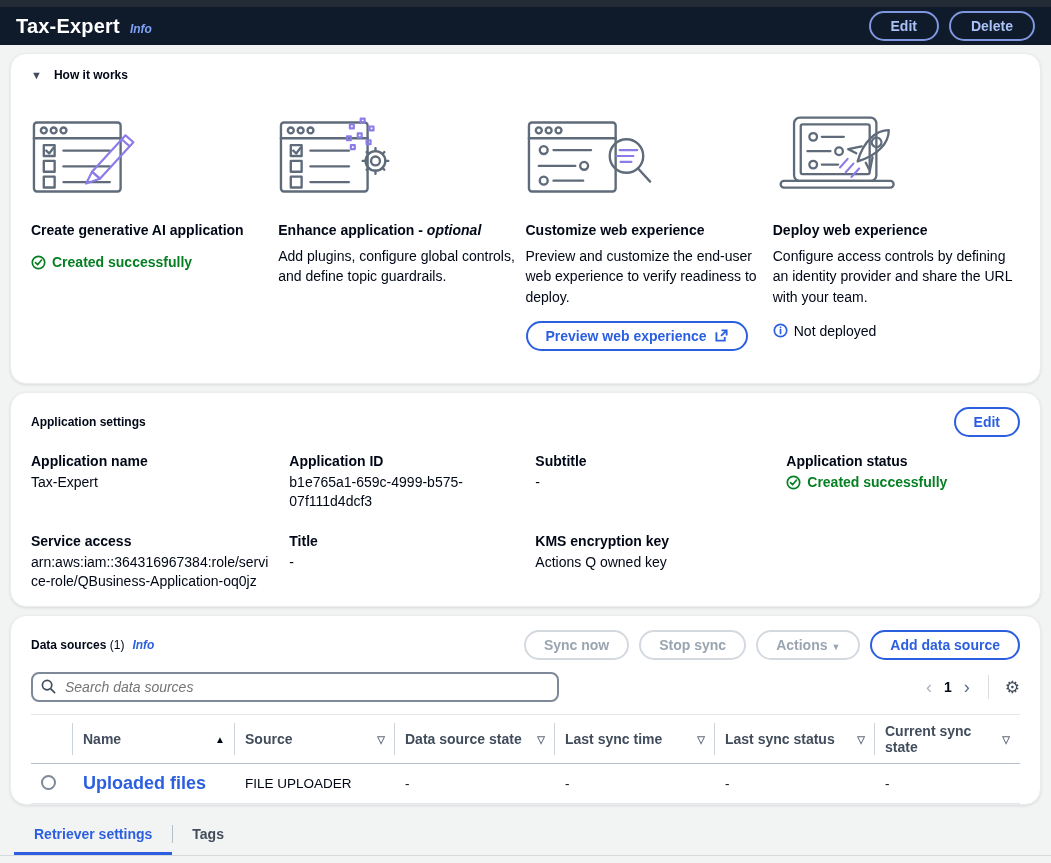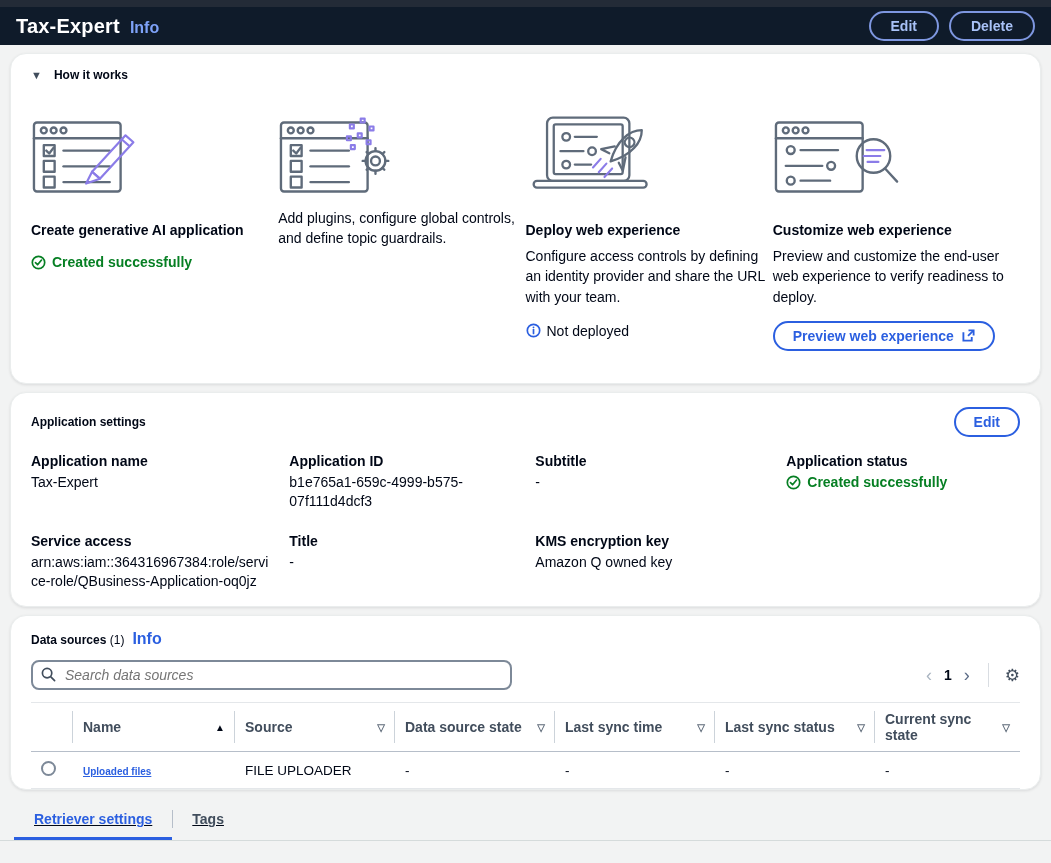--- a/index.html
+++ b/index.html
@@ -13,21 +13,21 @@
     width:1051px; height:863px; overflow:hidden;
     background:var(--page-bg);
     font-family:"Liberation Sans", sans-serif;
     color:var(--text); font-size:14px;
   }
   
   .topstrip{height:7px; background:var(--header-strip);}
   .topbar{height:38px; background:var(--header-bg); display:flex; align-items:center; justify-content:space-between; padding:0 16px;}
   .topbar-left{display:flex; align-items:baseline; gap:10px;}
   .topbar-left h1{color:#fff; font-size:20px; font-weight:700; letter-spacing:.2px;}
-  .info-link{color:#7ea2f8; font-size:16px; font-weight:700; text-decoration:none; cursor:pointer;}
+  .info-link{color:#7ea2f8; font-size:12px; font-weight:700; text-decoration:none; cursor:pointer;font-style:italic;}
   .topbar-actions{display:flex; gap:10px;}
   .btn{border-radius:999px; background:transparent; font-weight:700; font-size:14px; cursor:pointer; line-height:1;}
   .btn-dark{border:2px solid #7e97e0; color:var(--accent-on-dark); padding:6px 20px;}
   
   .content{padding:8px 10px 0;}
   .card{
     background:#fff; border-radius:16px; margin-bottom:8px;
     border:1px solid #eaeded; box-shadow:0 1px 3px rgba(0,7,22,.10);
     padding:14px 20px 16px;
   }
@@ -51,21 +51,21 @@
   .ext-icon svg{width:13px; height:13px; display:block;}
   
   .field-grid{display:grid; grid-template-columns:1.05fr 1fr 1.02fr .95fr; row-gap:22px; margin-top:16px;}
   .field-label{font-weight:700; margin-bottom:4px;}
   .field-value{color:var(--text); line-height:1.35;}
   .wrap-arn{max-width:238px; word-break:break-all;}
   .status-value{display:flex; align-items:center; gap:6px; font-weight:700; color:var(--success);}
   
   .ds-actions{display:flex; gap:10px; align-items:center;}
   .ds-toolbar{display:flex; align-items:center; justify-content:space-between; margin-top:12px;}
-  .search-box{position:relative; width:481px;text-decoration:underline;}
+  .search-box{position:relative; width:528px;text-decoration:underline;}
   .search-box input{
     width:100%; height:30px; border:2px solid #7d8998; border-radius:8px;
     padding:0 10px 0 32px; font-size:14px; font-style:italic; color:var(--text);
     font-family:"Liberation Sans", sans-serif; outline:none; background:#fff;
   }
   .search-icon{position:absolute; left:10px; top:7px; width:15px; height:15px;}
   .pager{display:flex; align-items:center; gap:10px; color:var(--text-sec);}
   .pg-btn{font-size:18px; line-height:1; cursor:pointer; background:none; border:none; padding:0 2px;}
   .pg-prev{color:#a9b4c0;} .pg-next{color:#5b6b86;}
   .pg-num{font-weight:700; color:var(--text); font-size:14px;}
@@ -75,23 +75,23 @@
   .ds-table th{
     text-align:left; font-size:14px; font-weight:700; color:var(--text-sec);
     padding:8px 10px; border-top:1px solid #e4e7ea; border-bottom:1px solid #b6bec9; position:relative;
   }
   .ds-table th:not(:last-child)::after{content:""; position:absolute; right:0; top:8px; bottom:8px; width:1px; background:#ccd3da;}
   .th-inner{display:flex; align-items:center; justify-content:space-between; gap:6px;}
   .sort-icon{font-size:10px; color:#5f6b7a;}
   .sort-icon.asc{color:var(--text);}
   .ds-table td{padding:9px 10px; border-bottom:1px solid #e4e7ea; font-size:13.5px;}
   .radio{display:inline-block; width:15px; height:15px; border:2px solid #7d8998; border-radius:50%; background:#fff; cursor:pointer;}
-  .cell-link{color:var(--accent); font-weight:700; text-decoration:underline; cursor:pointer; font-size:10px;}
-  
-  .tabs{display:flex; align-items:center; margin:4px -10px 8px; padding:0 14px; border-bottom:1px solid var(--line);text-decoration:underline;}
+  .cell-link{color:var(--accent); font-weight:700; cursor:pointer; font-size:18px;}
+  
+  .tabs{display:flex; align-items:center; margin:4px -10px 8px; padding:0 14px; border-bottom:1px solid var(--line);}
   .tab{padding:13px 20px; font-weight:700; font-size:14px; color:var(--text-sec); cursor:pointer; position:relative;}
   .tab:not(:first-child)::before{content:""; position:absolute; left:0; top:50%; transform:translateY(-50%); width:1px; height:18px; background:#b6bec9;}
   .tab.active{color:var(--accent); box-shadow:inset 0 -3px 0 var(--accent);}
   
   .illus-stroke{stroke:var(--illus); fill:none; stroke-width:2.4; stroke-linecap:round; stroke-linejoin:round;}
   .illus-purple{stroke:var(--purple); fill:none; stroke-width:2.2; stroke-linecap:round; stroke-linejoin:round;}
 </style>
 </head>
 <body>
 
@@ -188,64 +188,22 @@
               <rect x="73" y="12" width="4" height="4"></rect>
                 <rect x="84" y="6" width="4" height="4"></rect>
               <rect x="93" y="14" width="4" height="4"></rect>
                 <rect x="70" y="24" width="4" height="4"></rect>
               <rect x="81" y="21" width="4" height="4"></rect>
                 <rect x="90" y="28" width="4" height="4"></rect>
               <rect x="74" y="33" width="4" height="4"></rect>
             </g>
           </svg>
         </div>
+        <h3 class="hiw-title"><span>Enhance application - </span><em>optional</em></h3>
         <p class="hiw-desc">Add plugins, configure global controls, and define topic guardrails.</p>
-      </div>
-
-      <div>
-        <div class="hiw-illus">
-          <svg width="134" height="88" viewBox="0 0 140 88">
-            <g class="illus-stroke">
-              <rect x="22" y="4" width="86" height="66" rx="6"></rect>
-              <rect x="29" y="11" width="72" height="52" rx="2"></rect>
-              <rect x="8" y="70" width="118" height="7" rx="3.5"></rect>
-              <circle cx="42" cy="24" r="4"></circle>
-                <line x1="51" y1="24" x2="74" y2="24"></line>
-              <line x1="36" y1="39" x2="60" y2="39"></line>
-                <circle cx="69" cy="39" r="4"></circle>
-              <circle cx="42" cy="53" r="4"></circle>
-                <line x1="51" y1="53" x2="68" y2="53"></line>
-            </g>
-            <g>
-              <g transform="translate(104,34) rotate(45)">
-                <path d="M0 -24 C9 -15 11 2 0 22 C-11 2 -9 -15 0 -24 Z" fill="#fff" class="illus-stroke"></path>
-                <circle cx="0" cy="-6" r="5" class="illus-stroke"></circle>
-                <path d="M-8 8 L-16 20 L-7 17" class="illus-stroke"></path>
-                <path d="M8 8 L16 20 L7 17" class="illus-stroke"></path>
-              </g>
-              <g class="illus-purple">
-                <line x1="70" y1="56" x2="78" y2="47"></line>
-                <line x1="76" y1="61" x2="84" y2="52"></line>
-                <line x1="82" y1="66" x2="90" y2="57"></line>
-              </g>
-            </g>
-          </svg>
-        </div>
-        <h3 class="hiw-title">Deploy web experience</h3>
-        <p class="hiw-desc">Configure access controls by defining an identity provider and share the URL with your team.</p>
-        <div class="status-line status-info">
-          <span class="sicon">
-            <svg viewBox="0 0 16 16">
-                <circle cx="8" cy="8" r="6.6" fill="none" stroke="#2b5fe0" stroke-width="1.8"></circle>
-                <line x1="8" y1="7" x2="8" y2="11.2" stroke="#2b5fe0" stroke-width="1.8" stroke-linecap="round"></line>
-                <circle cx="8" cy="4.6" r="1" fill="#2b5fe0"></circle>
-              </svg>
-          </span>
-          <span>Not deployed</span>
-        </div>
       </div>
 
       <div>
         <div class="hiw-illus">
           <svg width="132" height="88" viewBox="0 0 134 88">
             <g class="illus-stroke">
               <rect x="3" y="10" width="88" height="70" rx="3"></rect>
               <line x1="3" y1="26" x2="91" y2="26"></line>
               <circle cx="13" cy="18" r="3"></circle>
                 <circle cx="23" cy="18" r="3"></circle>
@@ -274,20 +232,63 @@
           <span>Preview web experience</span>
           <span class="ext-icon">
             <svg viewBox="0 0 14 14">
                 <path d="M1.5 3.5 v9 h9 v-4" fill="none" stroke="#2b5fe0" stroke-width="2"></path>
                 <path d="M7 1.5 h5.5 v5.5" fill="none" stroke="#2b5fe0" stroke-width="2"></path>
                 <line x1="12" y1="2" x2="6.5" y2="7.5" stroke="#2b5fe0" stroke-width="2"></line>
               </svg>
           </span>
         </button>
       </div>
+
+      <div>
+        <div class="hiw-illus">
+          <svg width="134" height="88" viewBox="0 0 140 88">
+            <g class="illus-stroke">
+              <rect x="22" y="4" width="86" height="66" rx="6"></rect>
+              <rect x="29" y="11" width="72" height="52" rx="2"></rect>
+              <rect x="8" y="70" width="118" height="7" rx="3.5"></rect>
+              <circle cx="42" cy="24" r="4"></circle>
+                <line x1="51" y1="24" x2="74" y2="24"></line>
+              <line x1="36" y1="39" x2="60" y2="39"></line>
+                <circle cx="69" cy="39" r="4"></circle>
+              <circle cx="42" cy="53" r="4"></circle>
+                <line x1="51" y1="53" x2="68" y2="53"></line>
+            </g>
+            <g>
+              <g transform="translate(104,34) rotate(45)">
+                <path d="M0 -24 C9 -15 11 2 0 22 C-11 2 -9 -15 0 -24 Z" fill="#fff" class="illus-stroke"></path>
+                <circle cx="0" cy="-6" r="5" class="illus-stroke"></circle>
+                <path d="M-8 8 L-16 20 L-7 17" class="illus-stroke"></path>
+                <path d="M8 8 L16 20 L7 17" class="illus-stroke"></path>
+              </g>
+              <g class="illus-purple">
+                <line x1="70" y1="56" x2="78" y2="47"></line>
+                <line x1="76" y1="61" x2="84" y2="52"></line>
+                <line x1="82" y1="66" x2="90" y2="57"></line>
+              </g>
+            </g>
+          </svg>
+        </div>
+        <h3 class="hiw-title">Deploy web experience</h3>
+        <p class="hiw-desc">Configure access controls by defining an identity provider and share the URL with your team.</p>
+        <div class="status-line status-info">
+          <span class="sicon">
+            <svg viewBox="0 0 16 16">
+                <circle cx="8" cy="8" r="6.6" fill="none" stroke="#2b5fe0" stroke-width="1.8"></circle>
+                <line x1="8" y1="7" x2="8" y2="11.2" stroke="#2b5fe0" stroke-width="1.8" stroke-linecap="round"></line>
+                <circle cx="8" cy="4.6" r="1" fill="#2b5fe0"></circle>
+              </svg>
+          </span>
+          <span>Not deployed</span>
+        </div>
+      </div>
     </div>
   </section>
 
   <section class="card">
     <div class="card-header">
       <h2>Application settings</h2>
       <button class="btn btn-light" style="margin-top:0;">Edit</button>
     </div>
     <div class="field-grid">
       <div class="field">
@@ -317,31 +318,37 @@
       <div class="field">
         <div class="field-label">Service access</div>
         <div class="field-value wrap-arn">arn:aws:iam::364316967384:role/service-role/QBusiness-Application-oq0jz</div>
       </div>
       <div class="field">
         <div class="field-label">Title</div>
         <div class="field-value">-</div>
       </div>
       <div class="field">
         <div class="field-label">KMS encryption key</div>
-        <div class="field-value">Amazon Q owned key</div>
+        <div class="field-value">Actions Q owned key</div>
       </div>
       <div class="field"></div>
     </div>
   </section>
 
   <section class="card" style="padding-bottom:0;">
     <div class="card-header">
       <div class="hdr-left">
         <h2><span>Data sources</span> <span style="font-weight:400;">(1)</span></h2>
         <a class="info-link" style="color:var(--accent);">Info</a>
+      </div>
+      <div class="ds-actions">
+        <button class="btn btn-disabled">Sync now</button>
+        <button class="btn btn-disabled">Stop sync</button>
+        <button class="btn btn-disabled"><span>Actions</span> <span style="font-size:9px;">▼</span></button>
+        <button class="btn btn-light" style="margin-top:0;">Add data source</button>
       </div>
     </div>
 
     <div class="ds-toolbar">
       <div class="search-box">
         <span class="search-icon">
           <svg viewBox="0 0 16 16">
               <circle cx="6.5" cy="6.5" r="5" fill="none" stroke="#414d5c" stroke-width="1.8"></circle>
               <line x1="10.5" y1="10.5" x2="14.5" y2="14.5" stroke="#414d5c" stroke-width="1.8" stroke-linecap="round"></line>
             </svg>

